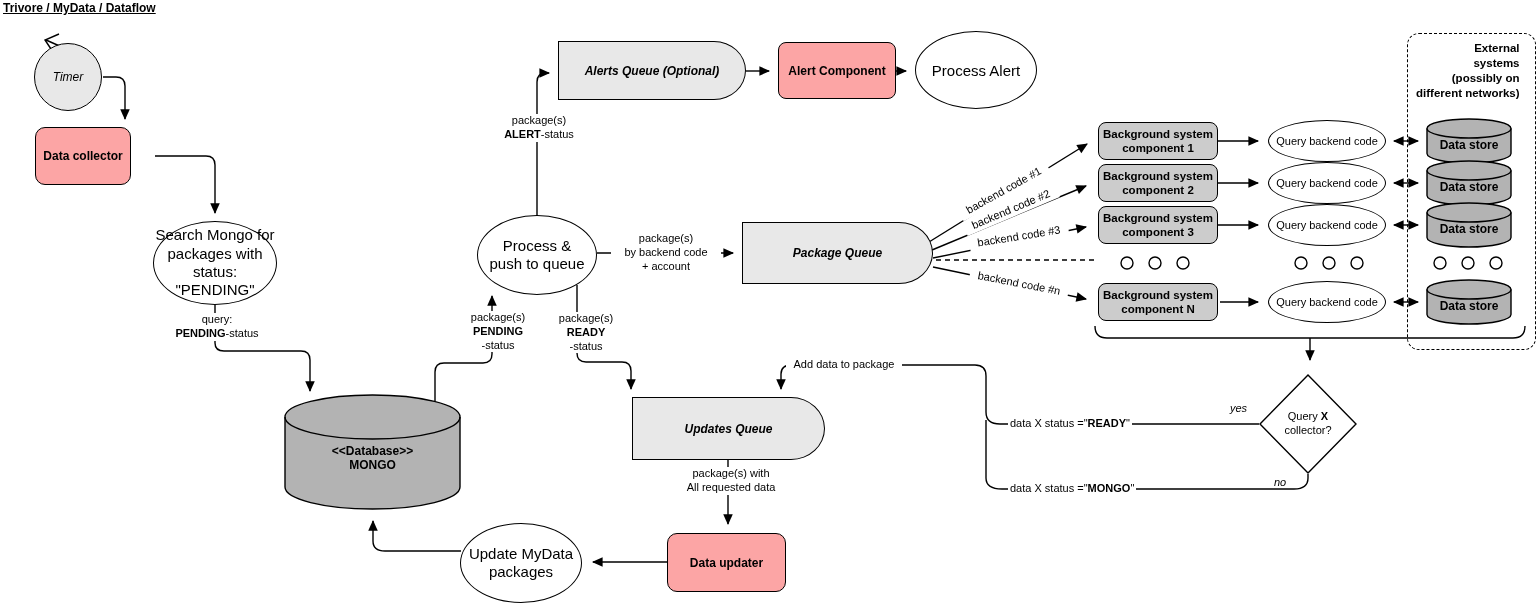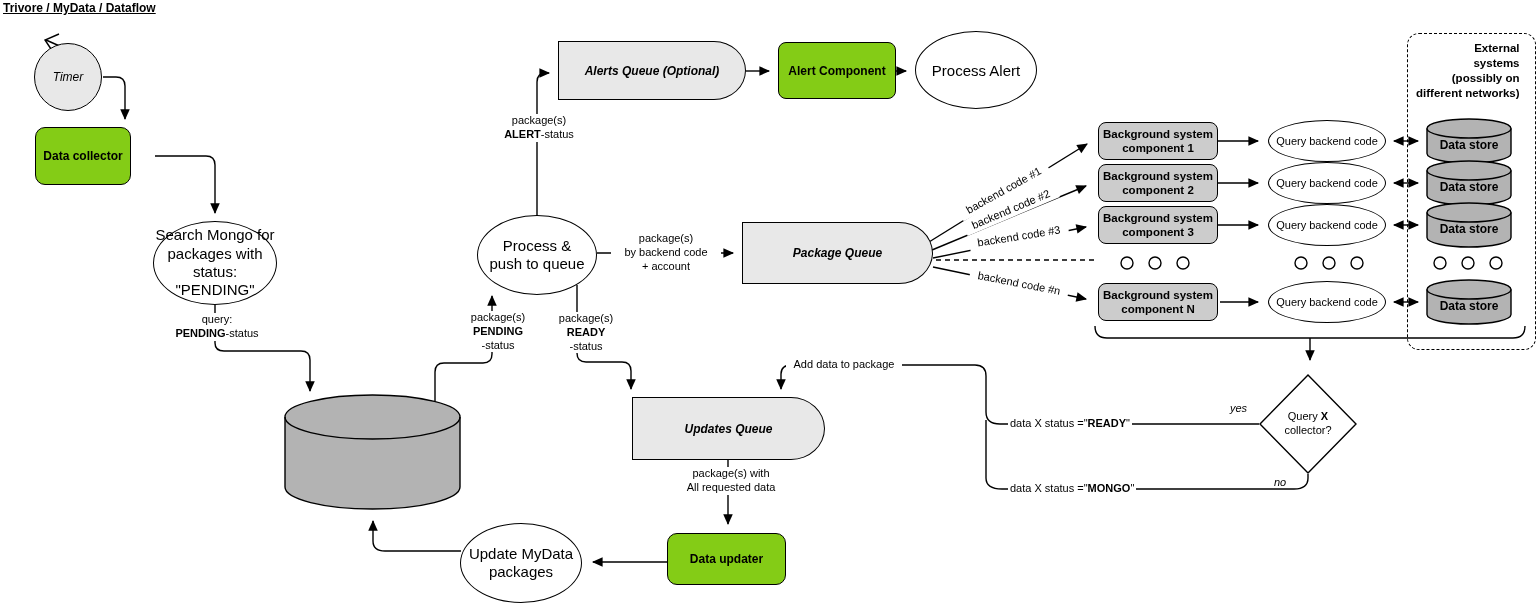--- a/index.html
+++ b/index.html
@@ -2,21 +2,21 @@
 <html><head>
 <meta charset="utf-8">
 <style>
   html,body{margin:0;padding:0;background:#fff;}
   .stage{position:relative;width:1539px;height:604px;background:#fff;overflow:hidden;
          font-family:"Liberation Sans", sans-serif;color:#000;}
   .stage svg{position:absolute;left:0;top:0;z-index:0;}
   .node{position:absolute;z-index:1;display:flex;align-items:center;justify-content:center;
         text-align:center;box-sizing:border-box;}
   .pre{white-space:pre-line;line-height:1.22;}
-  .rbox{background:#84cc16;border:1.4px solid #000;border-radius:10px;font-weight:bold;font-size:12px;}
+  .rbox{background:#fca5a5;border:1.4px solid #000;border-radius:10px;font-weight:bold;font-size:12px;}
   .queue{background:#e8e8e8;border:1.4px solid #000;font-weight:bold;font-style:italic;font-size:12px;}
   .ellipse{background:#fff;border:1.4px solid #000;border-radius:50%;font-size:15px;}
   .circle{background:#e8e8e8;border:1.4px solid #000;border-radius:50%;font-style:italic;font-size:12px;}
   .bsc{background:#cccccc;border:1.4px solid #000;border-radius:8px;font-weight:bold;font-size:11.5px;line-height:1.12;}
   .cyltext{position:absolute;z-index:2;display:flex;align-items:center;justify-content:center;
            text-align:center;font-weight:bold;}
   .elabel{position:absolute;z-index:2;background:#fff;font-size:11px;text-align:center;
           line-height:1.25;padding:0 2px;}
   .nobg{background:transparent;}
   .it{font-style:italic;}
@@ -118,20 +118,24 @@
     </div>
 
   <div class="node rbox" style="left:35px;top:127px;width:96px;height:58px;">
       <span>Data collector</span>
     </div>
 
   <div class="node ellipse pre" style="left:153px;top:221px;width:124px;height:84px;"><span class="pre">Search Mongo for
 packages with
 status: "PENDING"</span></div>
 
+  <div class="cyltext" style="left:285px;top:438px;width:175px;height:40px;font-size:12px;flex-direction:column;">
+    <span>&lt;&lt;Database&gt;&gt;</span>
+    <span>MONGO</span>
+  </div>
 
   <div class="node ellipse" style="left:477px;top:215px;width:120px;height:80px;">
       <span class="pre">Process &amp;
 push to queue</span>
     </div>
 
   <div class="node queue" style="left:558px;top:41px;width:188px;height:59px;border-radius:0 32px 32px 0 / 0 50% 50% 0;">
       <span>Alerts Queue (Optional)</span>
     </div>
 
@@ -199,21 +203,21 @@
 
   <div class="dtext" style="left:1262px;top:410px;width:92px;">
     <span>Query </span><b>X</b><br>
     <span>collector?</span>
   </div>
 
   <div class="node queue" style="left:632px;top:397px;width:193px;height:63px;border-radius:0 34px 34px 0 / 0 50% 50% 0;">
       <span>Updates Queue</span>
     </div>
 
-  <div class="node rbox" style="left:667px;top:533px;width:119px;height:52px;">
+  <div class="node rbox" style="left:667px;top:533px;width:119px;height:59px;">
       <span>Data updater</span>
     </div>
 
   <div class="node ellipse" style="left:460px;top:523px;width:122px;height:80px;">
       <span class="pre">Update MyData
 packages</span>
     </div>
 
   <div class="elabel" style="left:160px;top:313px;width:110px;">
     <span>query:</span><br>

